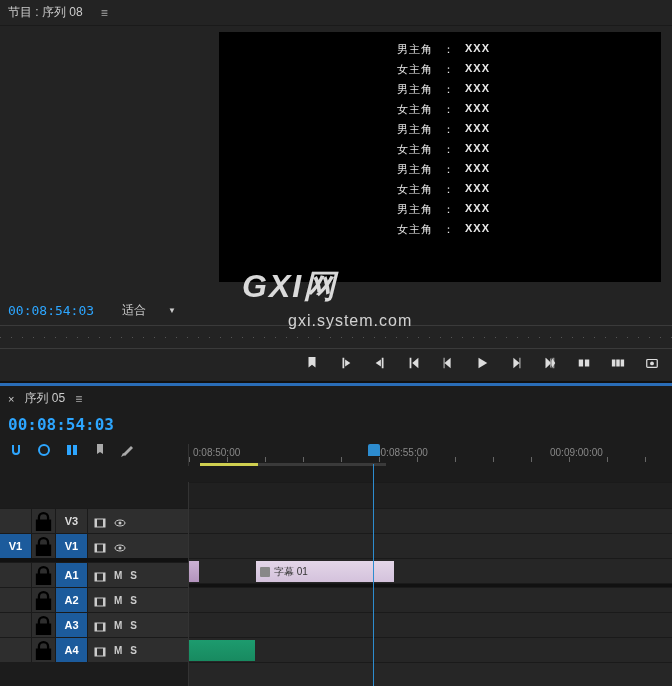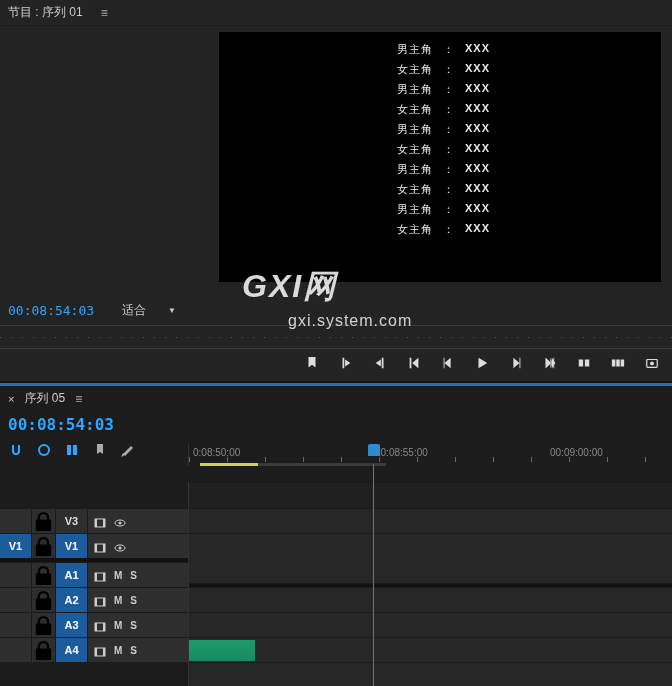--- a/index.html
+++ b/index.html
@@ -80,21 +80,21 @@
 .clip.v1a { left: 0; width: 10px; background: linear-gradient(#cbb2d3,#b393bd); }
 .clip.v1b { left: 67px; width: 138px; background: linear-gradient(#e3d6e8,#d4c2dc); color: #333; gap: 4px; }
 .clip.v1b .fx-box { width: 10px; height: 10px; background: #888; border-radius: 1px; }
 .clip.a3 { left: 0; width: 66px; background: linear-gradient(#1d9b6e,#188a60); }
 </style>
 </head>
 <body>
 
 <div class="program-panel">
   <div class="program-header">
-    <span class="title">节目 : 序列 01</span>
+    <span class="title">节目 : 序列 08</span>
     <span class="menu-icon">≡</span>
   </div>
 
   <div class="viewer">
     <div class="video-frame">
       <div id="credits">
           <div class="credit-line">
             <span class="role">男主角</span>
             <span class="colon">：</span>
             <span class="name">XXX</span>
@@ -394,20 +394,27 @@
               </svg></span>
       <span style="font-size:10px;color:#ccc">M</span>
       <span style="font-size:10px;color:#ccc">S</span>
     </span>
         </div>
       </div>
     <div class="track-content" id="track-content" style="height: 205px;">
         <div class="content-row darker" style="top: 0px; height: 26px;"></div>
         <div class="content-row" style="top: 26px;"></div>
         <div class="content-row" style="top: 51px;"></div>
+        <div class="content-row" style="top: 76px;">
+          <div class="clip v1a"></div>
+      <div class="clip v1b">
+            <span class="fx-box"></span>
+            <span>字幕 01</span>
+          </div>
+        </div>
         <div class="content-row" style="top: 101px; height: 4px; background: rgb(17, 17, 17);"></div>
         <div class="content-row" style="top: 105px;"></div>
         <div class="content-row" style="top: 130px;"></div>
         <div class="content-row" style="top: 155px;">
           <div class="clip a3"></div>
         </div>
         <div class="content-row" style="top: 180px;"></div>
       </div>
   </div>
 

